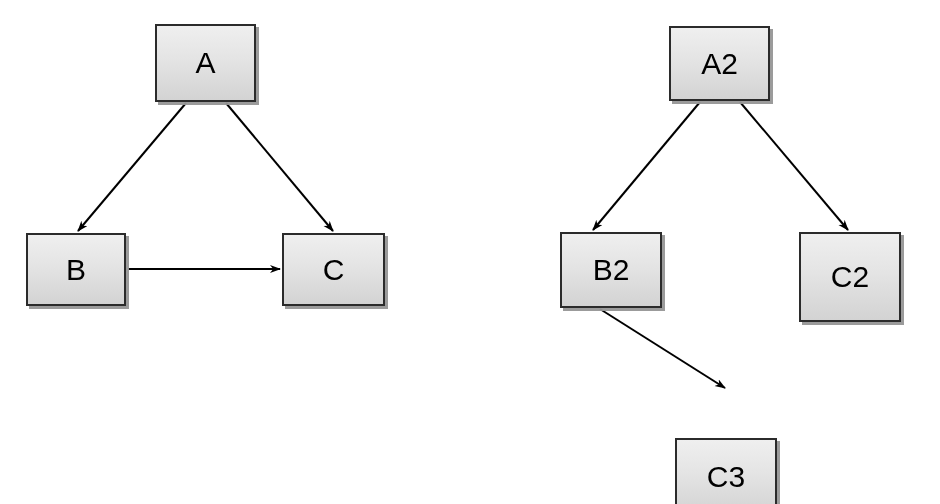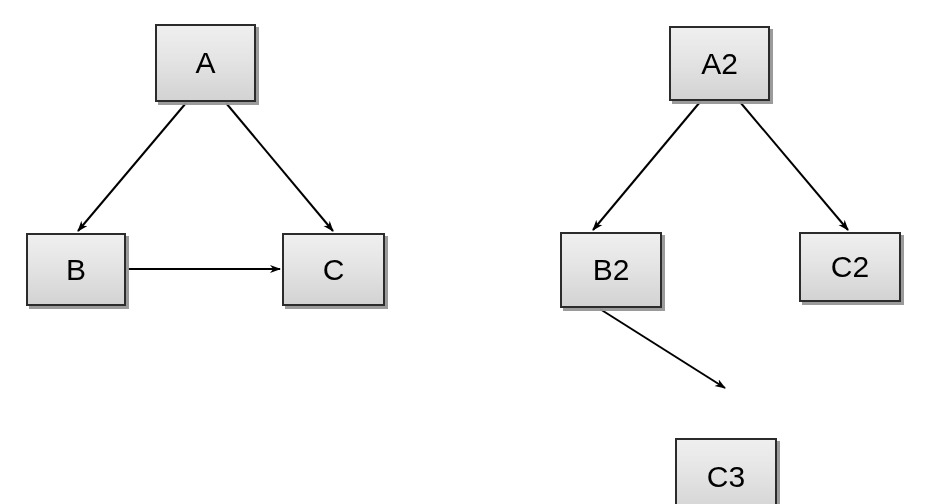--- a/index.html
+++ b/index.html
@@ -74,21 +74,21 @@
       </div>
       <div class="node" style="left: 282px; top: 233px; width: 103px; height: 73px;">
         <span class="node-label">C</span>
       </div>
       <div class="node" style="left: 669px; top: 26px; width: 101px; height: 75px;">
         <span class="node-label">A2</span>
       </div>
       <div class="node" style="left: 560px; top: 232px; width: 102px; height: 76px;">
         <span class="node-label">B2</span>
       </div>
-      <div class="node" style="left: 799px; top: 232px; width: 102px; height: 70px;">
+      <div class="node" style="left: 799px; top: 232px; width: 102px; height: 90px;">
         <span class="node-label">C2</span>
       </div>
       <div class="node" style="left: 675px; top: 390px; width: 102px; height: 78px; margin-top: 48px;">
         <span class="node-label">C3</span>
       </div>
     </div>
 
 </div>
 
 </body></html>

